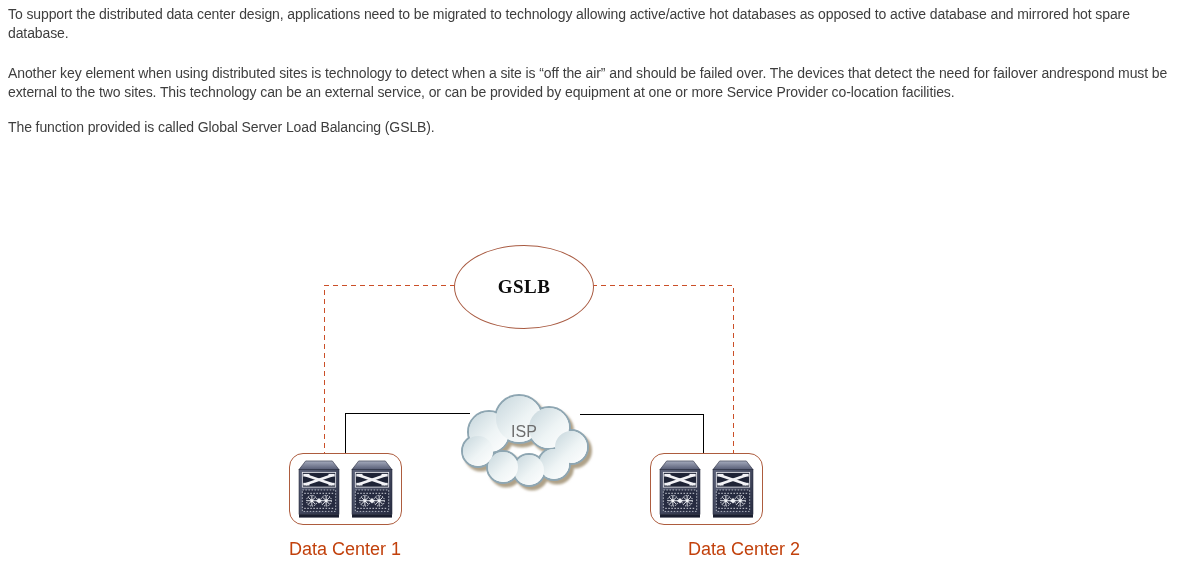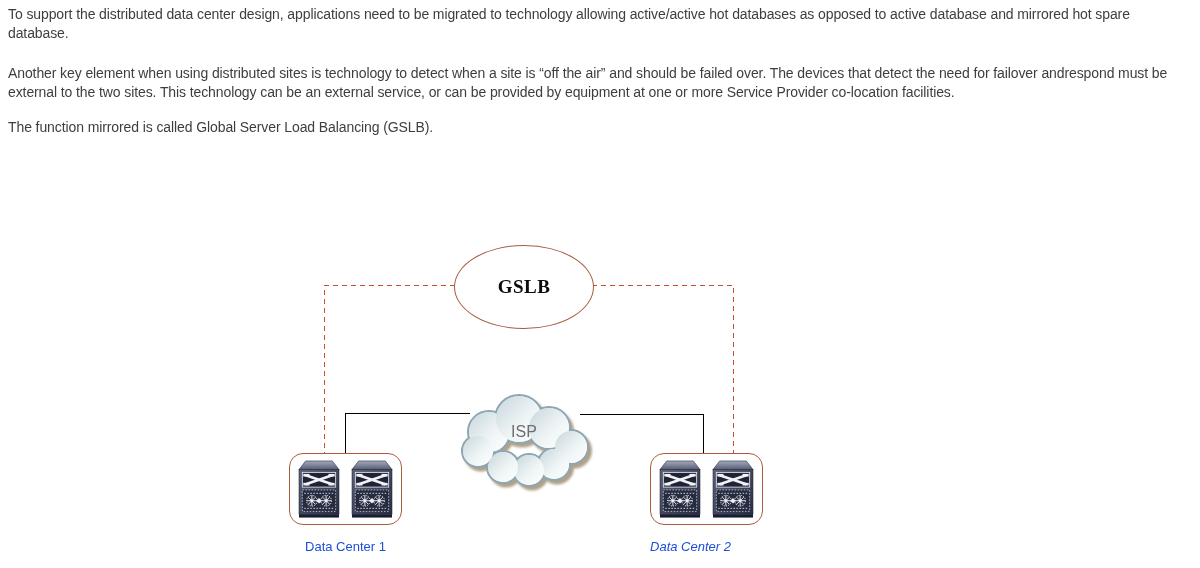--- a/index.html
+++ b/index.html
@@ -31,25 +31,25 @@
   .cloud-wrap { position: absolute; left: 450px; top: 389px; width: 148px; height: 104px; text-align: center; }
   .isp-label-svg { font-family: "Liberation Sans", sans-serif; font-size: 16px; fill: #6e6e6e; }
   .dc-box {
     position: absolute; width: 113px; height: 72px; background: #ffffff;
     border: 1.5px solid #ad5c3e; border-radius: 14px; box-sizing: border-box;
     display: flex; align-items: center; justify-content: center; gap: 7px;
   }
   .dc-box.dc1 { left: 289px; top: 453px; }
   .dc-box.dc2 { left: 650px; top: 453px; }
   .dc-label {
-    position: absolute; width: 113px; top: 539px; text-align: center;
-    color: #1d4ed8; font-size: 13px;
+    position: absolute; width: 113px; top: 539px; text-align: left;
+    color: #c2410c; font-size: 18px;
   }
   .dc-label.dc1 { left: 289px; }
-  .dc-label.dc2 { left: 634px; font-style: italic; }
+  .dc-label.dc2 { left: 688px; }
   .switch-svg { width: 46px; height: 59px; }
   .hidden-defs { position: absolute; width: 0; height: 0; overflow: hidden; }
 </style>
 </head>
 <body>
 
 <svg class="hidden-defs" aria-hidden="true">
   <defs>
     <linearGradient id="topGrad" x1="0" y1="0" x2="0" y2="1">
       <stop offset="0" stop-color="#a6acbe"></stop>
@@ -100,21 +100,21 @@
       <circle cx="31.5" cy="42.8" r="1.6" fill="#eef0f4"></circle>
       <rect x="21.9" y="40.7" width="4.2" height="4.2" transform="rotate(45 24 42.8)" fill="#eef0f4"></rect>
       <rect x="3" y="57" width="42" height="3.5" fill="#191d2e"></rect>
     </symbol>
   </defs>
 </svg>
 
 <div class="text-block">
   <p class="para-1">To support the distributed data center design, applications need to be migrated to technology allowing active/active hot databases as opposed to active database and mirrored hot spare database.</p>
   <p class="para-2">Another key element when using distributed sites is technology to detect when a site is “off the air” and should be failed over. The devices that detect the need for failover andrespond must be external to the two sites. This technology can be an external service, or can be provided by equipment at one or more Service Provider co-location facilities.</p>
-  <p class="para-4">The function mirrored is called Global Server Load Balancing (GSLB).</p>
+  <p class="para-4">The function provided is called Global Server Load Balancing (GSLB).</p>
 </div>
 
 <div class="diagram">
 
   <svg class="connectors" width="1200" height="568" shape-rendering="crispEdges">
     <g stroke="#cb4f28" stroke-width="1" stroke-dasharray="5 4" fill="none">
       <polyline points="455,285.5 324.5,285.5 324.5,453"></polyline>
       <polyline points="592,285.5 733.5,285.5 733.5,453"></polyline>
     </g>
     <g stroke="#000000" stroke-width="1.2" fill="none">

